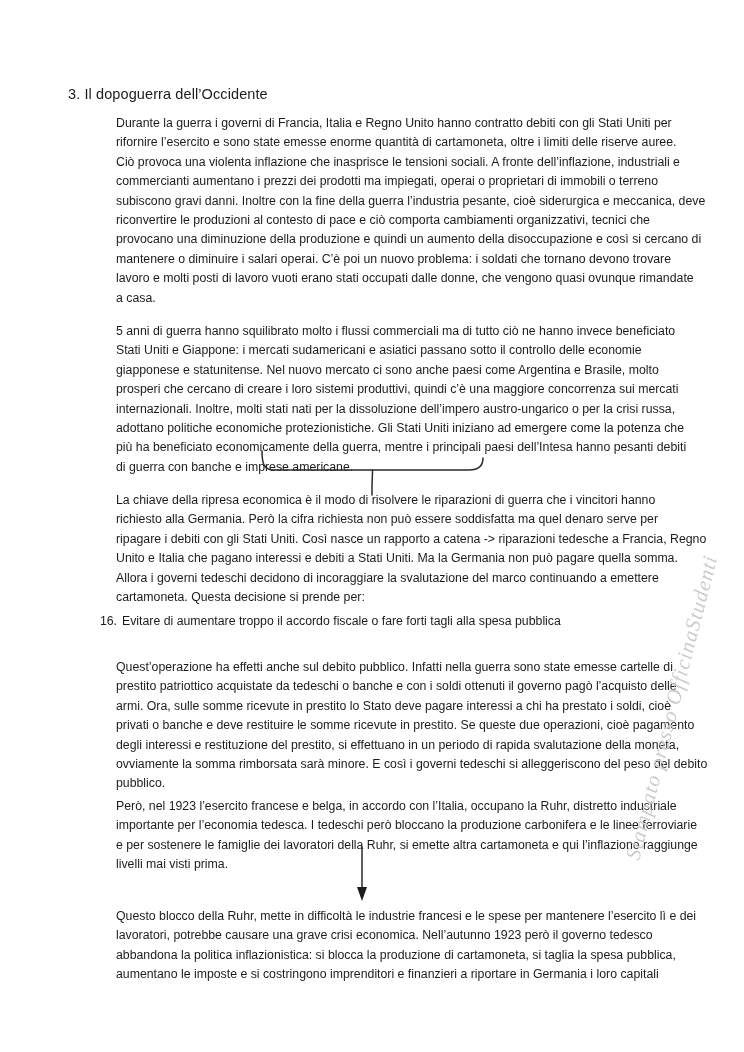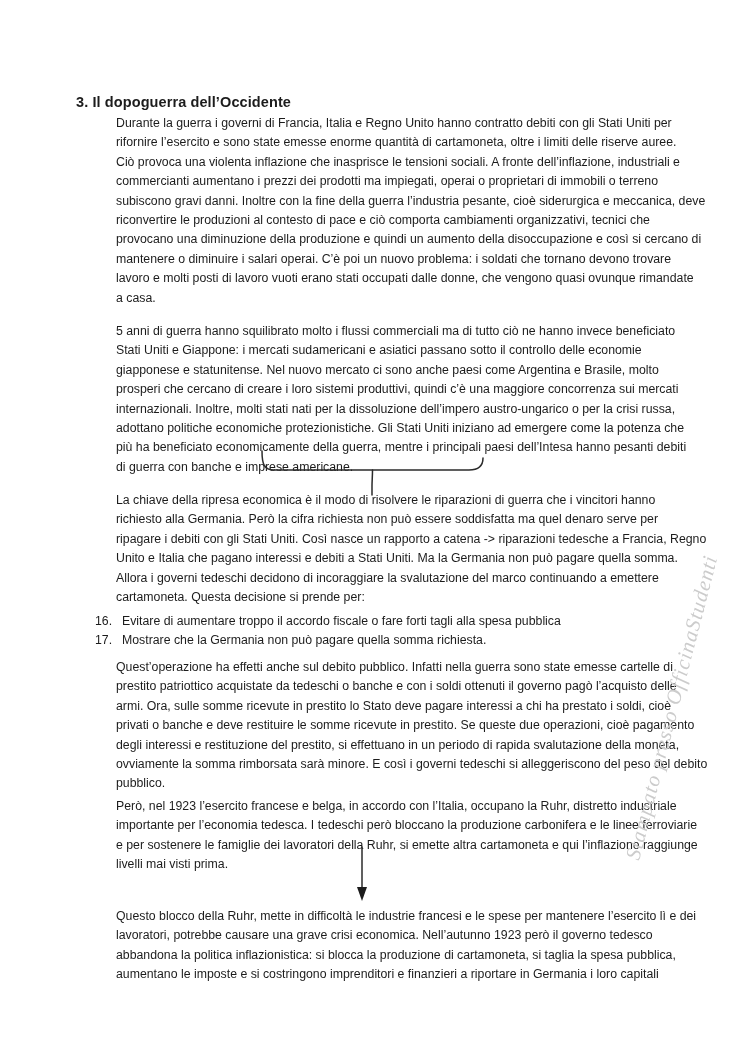--- a/index.html
+++ b/index.html
@@ -13,23 +13,23 @@
     height: 1052px;
     background: #ffffff;
     overflow: hidden;
     font-family: "Liberation Sans", sans-serif;
     color: #1c1c1c;
   }
   .heading {
     position: absolute;
     left: 68px;
     top: 86px;
-    margin: 8px;
+    margin: 0;
     font-size: 14.5px;
-    font-weight: bold;
+    font-weight: normal;
     letter-spacing: 0.1px;
   }
   .para {
     position: absolute;
     left: 68px;
     width: 676px;
     font-size: 12.3px;
     line-height: 19.4px;
     white-space: pre-line;
     margin-left: 48px;
@@ -37,20 +37,21 @@
   .list-row {
     position: absolute;
     left: 95px;
     width: 640px;
     font-size: 12.3px;
     line-height: 19.4px;
   }
   .list-num {
     display: inline-block;
     width: 27px;
+    text-align: center;
   }
   .annot {
     position: absolute;
   }
   .annot path, .annot line {
     stroke: #2b2b2b;
     stroke-width: 1.5;
     fill: none;
     stroke-linecap: round;
   }
@@ -109,23 +110,20 @@
   <div class="para" style="top:491px">La chiave della ripresa economica è il modo di risolvere le riparazioni di guerra che i vincitori hanno
 richiesto alla Germania. Però la cifra richiesta non può essere soddisfatta ma quel denaro serve per
 ripagare i debiti con gli Stati Uniti. Così nasce un rapporto a catena -&gt; riparazioni tedesche a Francia, Regno
 Unito e Italia che pagano interessi e debiti a Stati Uniti. Ma la Germania non può pagare quella somma.
 Allora i governi tedeschi decidono di incoraggiare la svalutazione del marco continuando a emettere
 cartamoneta. Questa decisione si prende per:</div>
 
   <div class="list-row" style="top:612px">
     <span class="list-num">16.</span><span>Evitare di aumentare troppo il accordo fiscale o fare forti tagli alla spesa pubblica</span>
   </div>
-  <div class="list-row" style="top:631px">
-    <span class="list-num">17.</span><span>Mostrare che la Germania non può pagare quella somma richiesta.</span>
-  </div>
 
   <div class="para" style="top:658px">Quest’operazione ha effetti anche sul debito pubblico. Infatti nella guerra sono state emesse cartelle di
 prestito patriottico acquistate da tedeschi o banche e con i soldi ottenuti il governo pagò l’acquisto delle
 armi. Ora, sulle somme ricevute in prestito lo Stato deve pagare interessi a chi ha prestato i soldi, cioè
 privati o banche e deve restituire le somme ricevute in prestito. Se queste due operazioni, cioè pagamento
 degli interessi e restituzione del prestito, si effettuano in un periodo di rapida svalutazione della moneta,
 ovviamente la somma rimborsata sarà minore. E così i governi tedeschi si alleggeriscono del peso del debito
 pubblico.</div>
 
   <div class="para" style="top:797px">Però, nel 1923 l’esercito francese e belga, in accordo con l’Italia, occupano la Ruhr, distretto industriale

